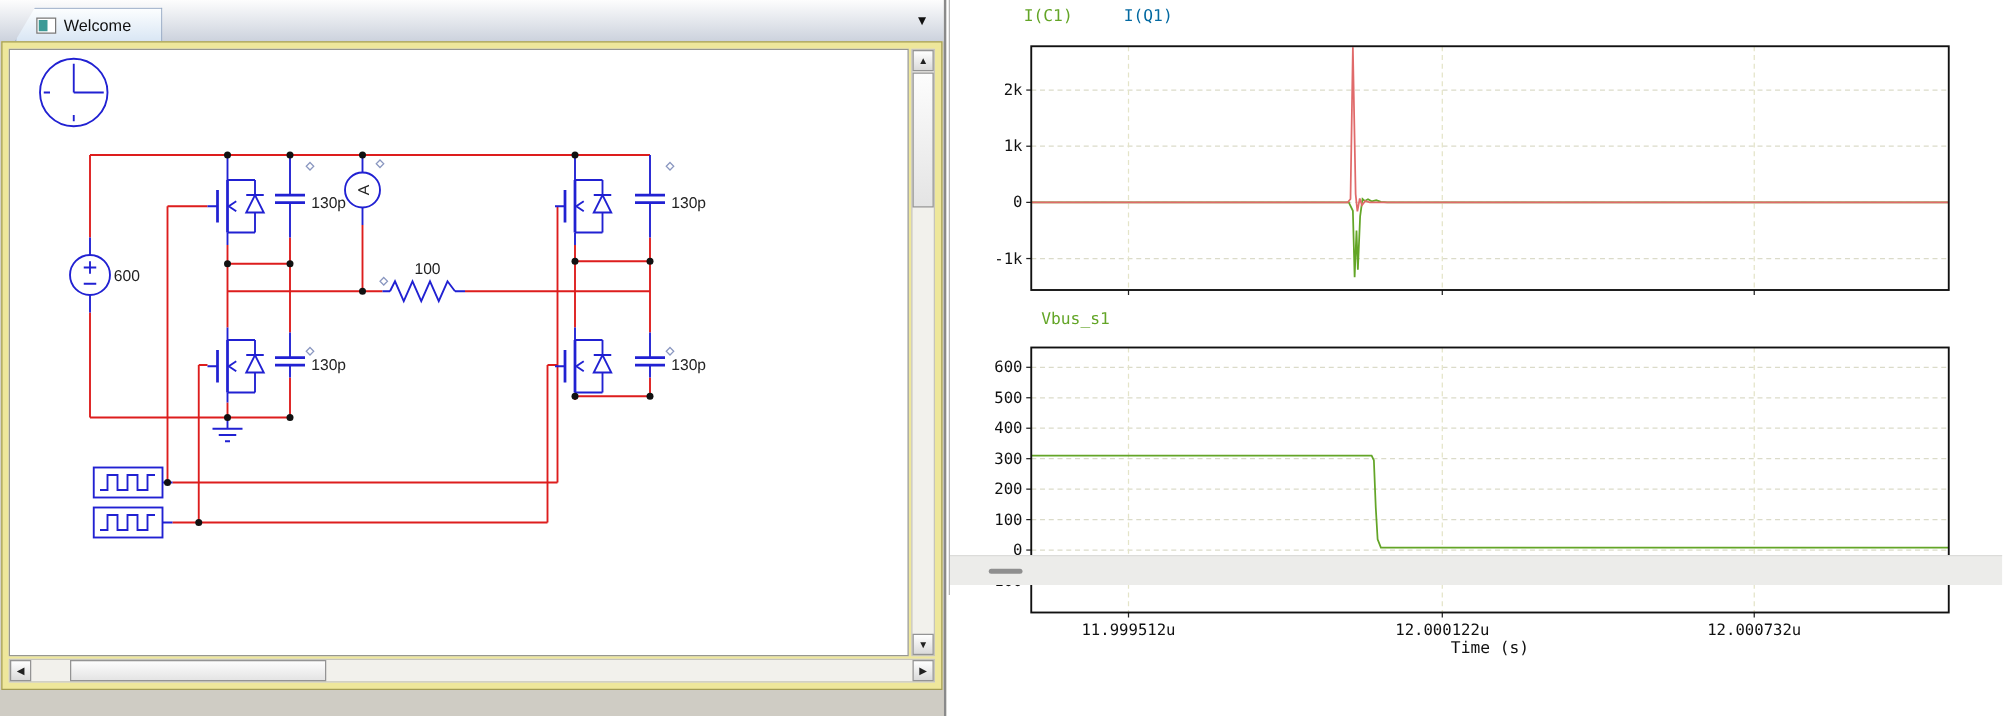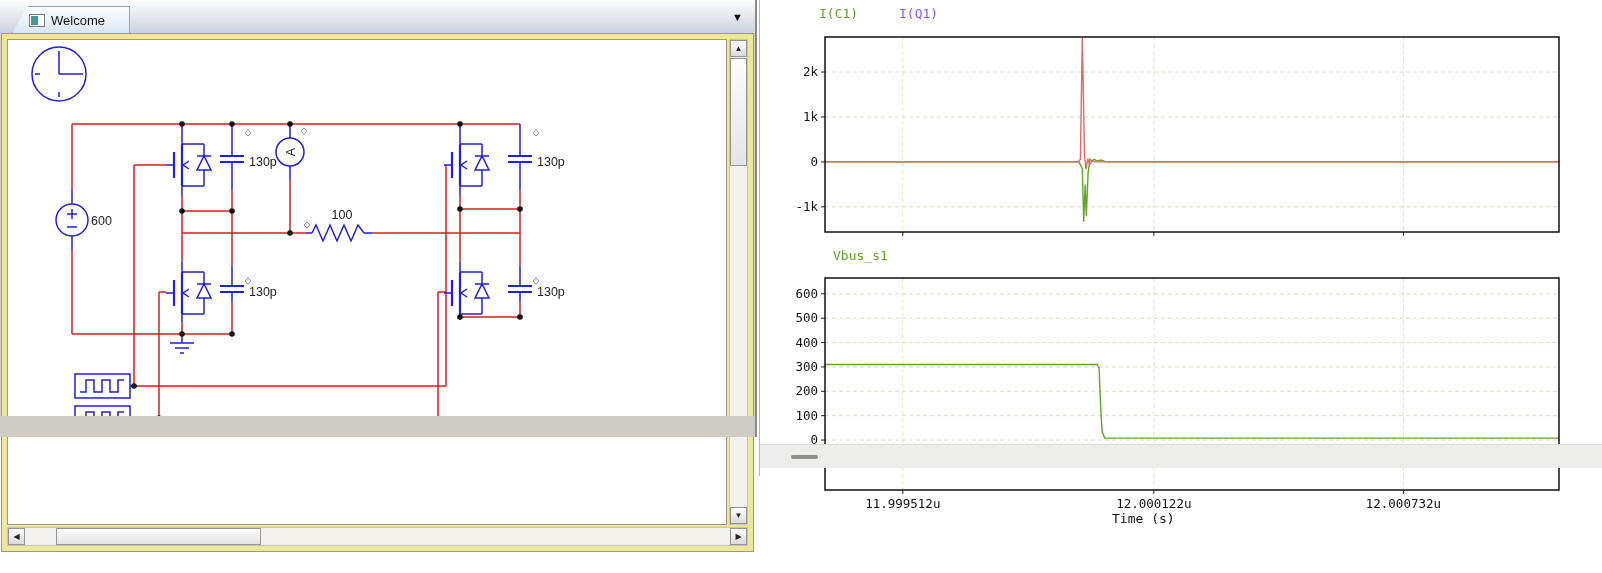--- a/index.html
+++ b/index.html
@@ -1,20 +1,20 @@
 <!DOCTYPE html>
 <html><head>
 <meta charset="utf-8">
 <style>
   * { margin:0; padding:0; box-sizing:border-box; }
   body { font-family:"Liberation Sans", sans-serif; background:#fff; }
   .app { position:relative; width:1602px; height:573px; overflow:hidden; background:#fff; }
 
   
-  .left-pane { position:absolute; left:0; top:0; width:757px; height:437px;
+  .left-pane { position:absolute; left:0; top:0; width:757px; height:573px;
                background:#d5d2ca; border-right:2px solid #8a8a8a; }
   .tab-bar { position:absolute; left:0; top:0; width:100%; height:33px;
              background:linear-gradient(#fdfdfd,#ccd2dd); }
   .tab { position:absolute; height:27px; display:flex; align-items:center; gap:6px;
          padding:0 12px 0 16px; font-size:13px; color:#111; cursor:default; }
   .tab-welcome { left:12px; top:6px; width:118px;
     background:linear-gradient(#fcfeff,#d9e6f4); border:1px solid #93a7c2; border-bottom:none;
     clip-path:polygon(16px 0, 100% 0, 100% 100%, 0 100%); }
   .tab-active { left:126px; top:2px; width:186px; font-weight:bold; z-index:2;
     background:linear-gradient(#fff4b4,#ffe566); border:1px solid #b3a23c; border-bottom:none;
@@ -44,21 +44,21 @@
 
   
   .right-pane { position:absolute; left:759px; top:0; width:843px; height:476px; background:#fff;
                 border-left:1px solid #b5b5b5; }
   .legend { position:absolute; font:13px "DejaVu Sans Mono", monospace; }
   .lg1a { left:59px; top:6px; }
   .lg1b { left:139px; top:6px; }
   .lg2  { left:59px; top:248px;margin-left:14px; }
   #plots { position:absolute; left:0; top:0; }
   #plots text { font-family:"DejaVu Sans Mono", monospace; font-size:12.5px; fill:#111; }
-  .time-label { position:absolute; left:352px; top:511px; width:160px; 
+  .time-label { position:absolute; left:352px; top:511px; width:160px; text-align:center;
                 font:13px "DejaVu Sans Mono", monospace; color:#111; }
   .sv-scroll { position:absolute; left:0px; bottom:8px; width:100%; height:24px; background:#ececea;
                border-top:1px solid #dcdcda; }
   .sv-thumb { position:absolute; left:31px; top:10px; width:27px; height:4px; background:#8f8f8f; border-radius:2px; }
 
   
   .wire { stroke:#dd1d1d; stroke-width:1.5; fill:none; }
   .cmp  { stroke:#2121d2; stroke-width:1.5; fill:none; }
   .cmp2 { stroke:#2121d2; stroke-width:2.2; fill:none; }
   .lbl  { font:12.5px "Liberation Sans", sans-serif; fill:#222; }
@@ -225,21 +225,21 @@
         <div class="sb-thumb" style="left:48px;top:0;width:205px;height:17px;"></div>
         <div class="sb-btn" style="right:0;top:0;">▶</div>
       </div>
     </div>
 
     <div class="pane-bottom"></div>
   </div>
 
   <div class="right-pane">
     <span class="legend lg1a" style="color: rgb(99, 165, 39);">I(C1)</span>
-    <span class="legend lg1b" style="color: #8b5cf6;">I(Q1)</span>
+    <span class="legend lg1b" style="color: #0369a1;">I(Q1)</span>
     <span class="legend lg2" style="color: rgb(99, 165, 39);">Vbus_s1</span>
 
     <svg id="plots" width="843" height="540">
         <line x1="65" x2="799" y1="72.04608294930875" y2="72.04608294930875" stroke="#dbdbc9" stroke-dasharray="4 3"></line>
         <line x1="61" x2="65" y1="72.04608294930875" y2="72.04608294930875" stroke="#222" stroke-width="1"></line>
         <text x="58" y="76.04608294930875" text-anchor="end">2k</text>
         <line x1="65" x2="799" y1="116.97695852534562" y2="116.97695852534562" stroke="#dbdbc9" stroke-dasharray="4 3"></line>
         <line x1="61" x2="65" y1="116.97695852534562" y2="116.97695852534562" stroke="#222" stroke-width="1"></line>
         <text x="58" y="120.97695852534562" text-anchor="end">1k</text>
         <line x1="65" x2="799" y1="161.9078341013825" y2="161.9078341013825" stroke="#dbdbc9" stroke-dasharray="4 3"></line>

